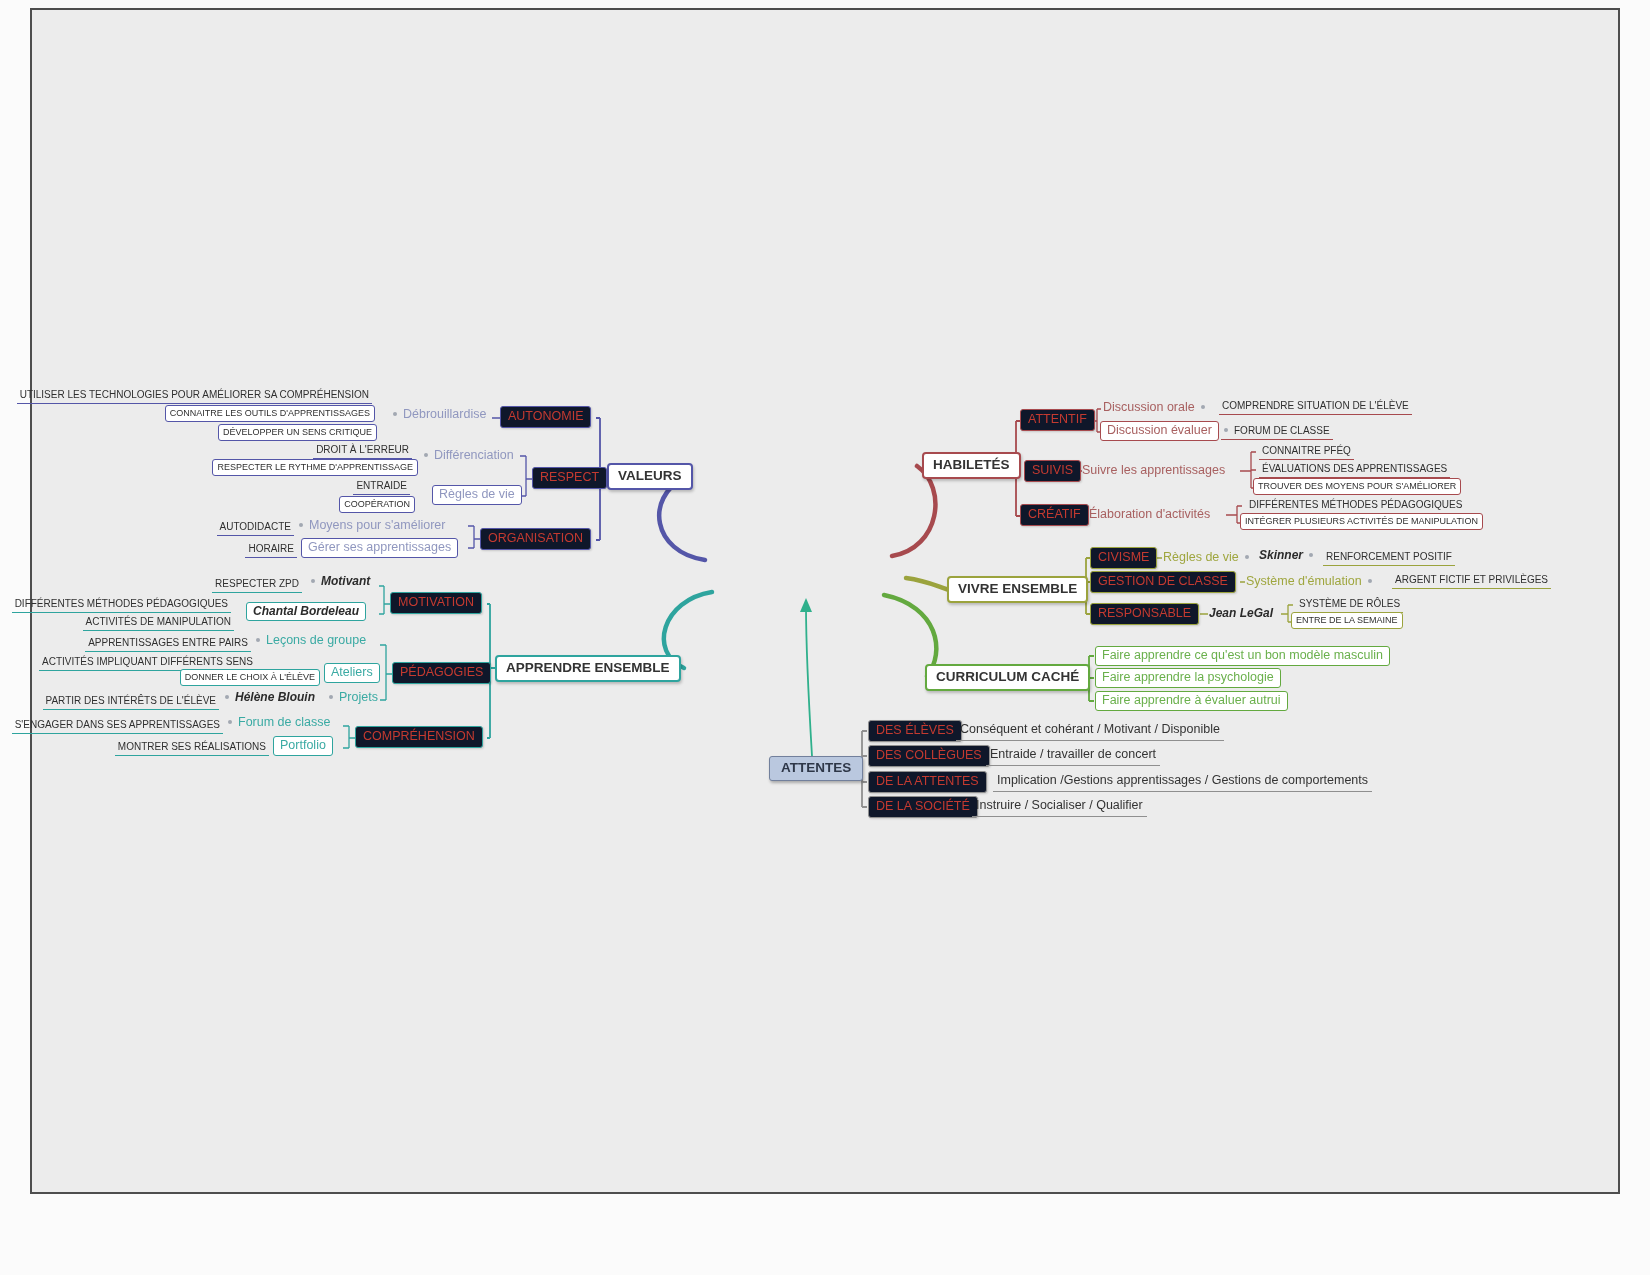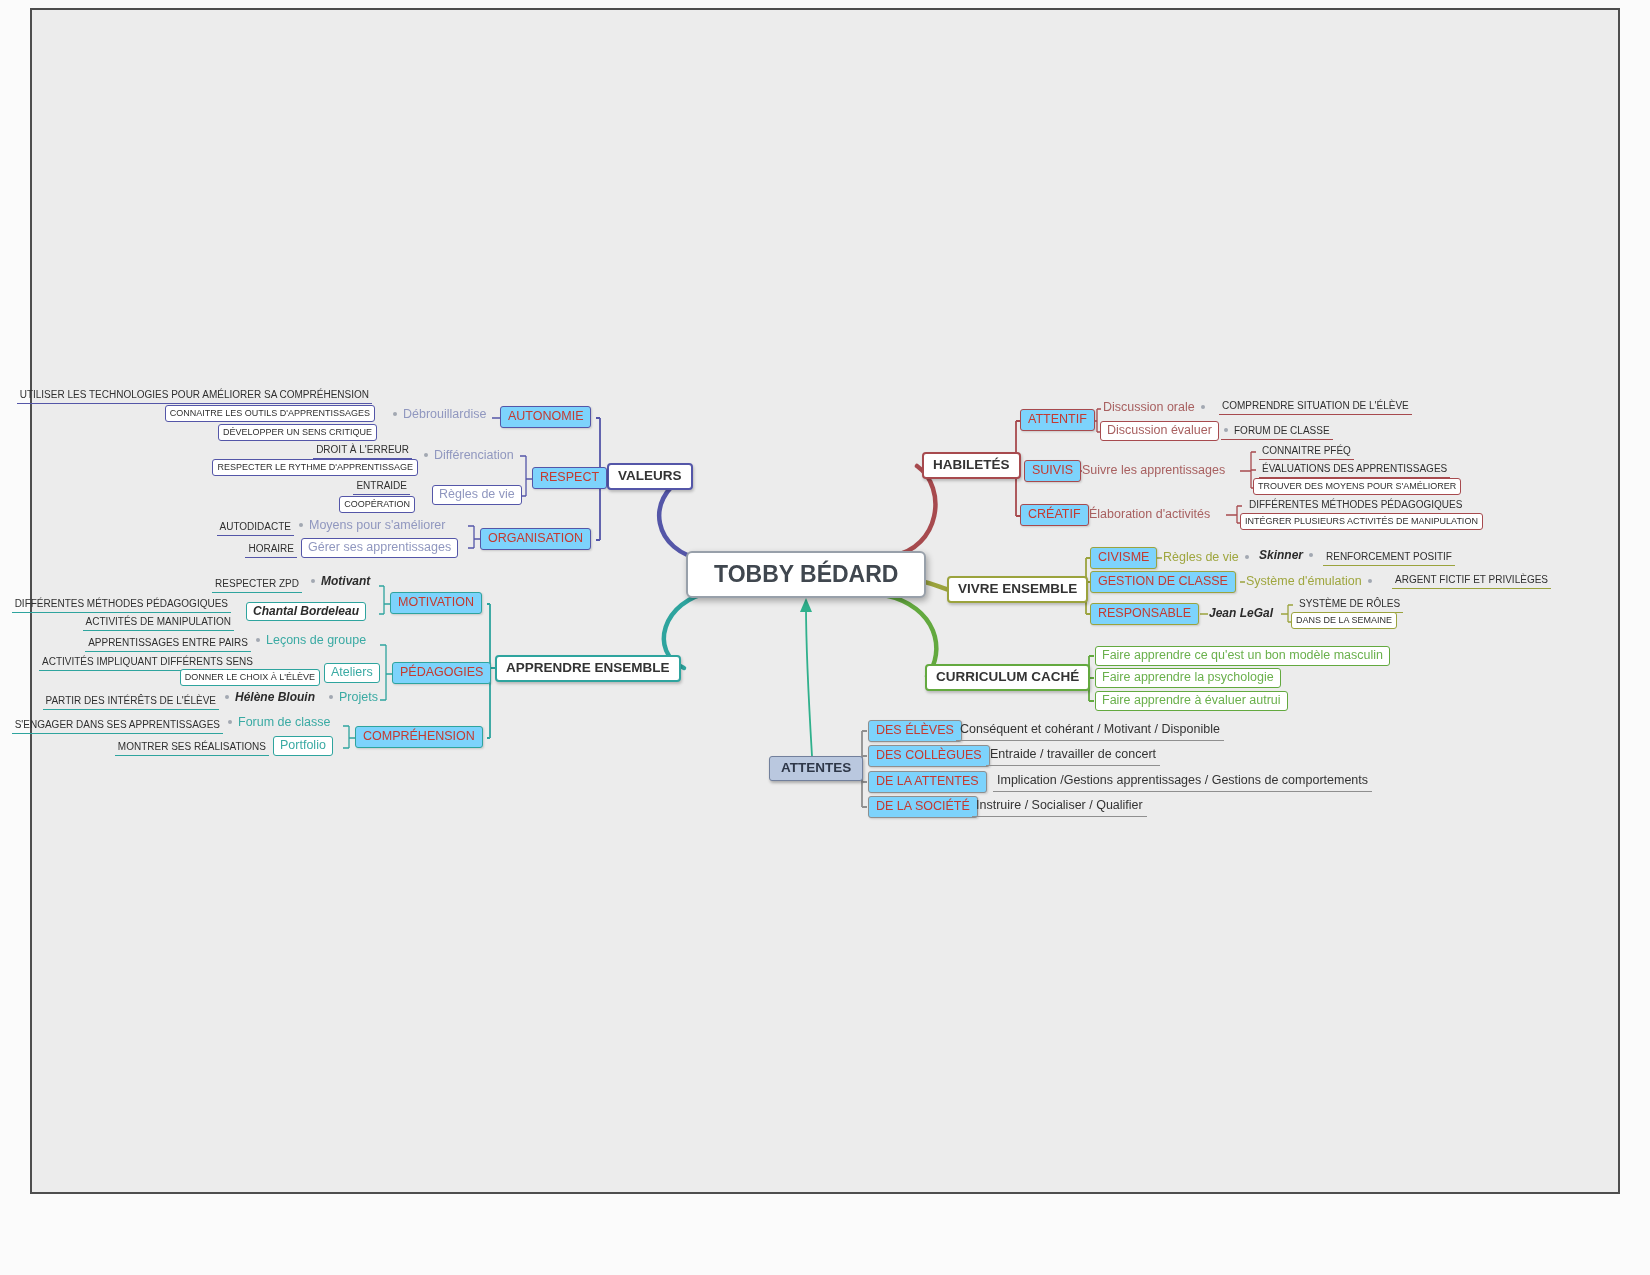--- a/index.html
+++ b/index.html
@@ -12,21 +12,21 @@
   .b-valeurs{--c:var(--valeurs);--lc:var(--valeurs-label);}
   .b-apprendre{--c:var(--apprendre);--lc:var(--apprendre-label);}
   .b-habiletes{--c:var(--habiletes);--lc:var(--habiletes-label);}
   .b-vivre{--c:var(--vivre);--lc:var(--vivre-label);}
   .b-curriculum{--c:var(--curriculum);--lc:var(--curriculum-label);}
   .b-attentes{--c:var(--attentes-line);--lc:#333;}
 
   
   .t-center{font-size:23px;font-weight:bold;color:#40474f;background:#fff;border:2px solid #98a0aa;border-radius:6px;padding:7px 26px;box-shadow:2px 3px 6px rgba(0,0,0,.30);}
   .t-main{font-size:13.5px;font-weight:bold;color:#333;background:#fff;border:2px solid var(--c);border-radius:4px;padding:3px 9px;box-shadow:1px 2px 3px rgba(0,0,0,.22);}
-  .t-sub{font-size:12.5px;color:var(--red);background:#7dd3fc;border:1.4px solid var(--c);border-radius:3px;padding:2px 7px;box-shadow:1px 1px 2px rgba(0,0,0,.15);}
+  .t-sub{font-size:12.5px;color:var(--red);background:#0f172a;border:1.4px solid var(--c);border-radius:3px;padding:2px 7px;box-shadow:1px 1px 2px rgba(0,0,0,.15);}
   .t-label{font-size:12.5px;color:var(--lc);}
   .t-label-box{font-size:12.5px;color:var(--lc);background:#fff;border:1.2px solid var(--c);border-radius:3px;padding:1px 6px;}
   .t-leaf{font-size:10px;color:#2f2f2f;border-bottom:1.4px solid var(--c);padding:0 3px 1px;}
   .t-leaf-box{font-size:9px;color:#2f2f2f;background:#fff;border:1.1px solid var(--c);border-radius:3px;padding:2px 4px;}
   .t-name{font-size:12px;font-weight:bold;font-style:italic;color:#2b2b2b;}
   .t-name-box{font-size:12px;font-weight:bold;font-style:italic;color:#2b2b2b;background:#fff;border:1.2px solid var(--c);border-radius:3px;padding:1px 6px;}
   .t-value{font-size:12.5px;color:#333;border-bottom:1.4px solid var(--attentes-line);padding:0 4px 2px;}
   .t-attentes-main{font-size:13.5px;font-weight:bold;color:#2e3748;background:var(--attentes-fill);border:1.5px solid var(--attentes-border);border-radius:3px;padding:3px 11px;box-shadow:1px 2px 3px rgba(0,0,0,.28);}
 
   
@@ -70,21 +70,20 @@
       <path class="s-apprendre w1" d="M390 604 L384 604 M384 586 L384 614 M384 586 L379 586 M384 614 L379 614 M392 674 L386 674 M386 645 L386 700 M386 645 L380 645 M386 700 L380 700 M355 738 L349 738 M349 726 L349 748 M349 726 L343 726 M349 748 L343 748"></path>
       <path class="s-habiletes w2" d="M1012 465 L1016 465 M1016 421 L1016 516 M1016 421 L1020 421 M1016 472 L1020 472 M1016 516 L1020 516"></path>
       <path class="s-habiletes w1" d="M1092 421 L1097 421 M1097 409 L1097 432 M1097 409 L1101 409 M1097 432 L1101 432 M1076 471 L1082 471 M1240 471 L1251 471 M1251 452 L1251 488 M1251 452 L1256 452 M1251 470 L1256 470 M1251 488 L1256 488 M1084 515 L1089 515 M1226 515 L1237 515 M1237 506 L1237 523 M1237 506 L1242 506 M1237 523 L1242 523"></path>
       <path class="s-vivre w2" d="M1082 589 L1086 589 M1086 558 L1086 614 M1086 558 L1090 558 M1086 582 L1090 582 M1086 614 L1090 614"></path>
       <path class="s-vivre w1" d="M1156 558 L1162 558 M1240 582 L1245 582 M1200 614 L1208 614 M1281 614 L1288 614 M1288 605 L1288 622 M1288 605 L1293 605 M1288 622 L1293 622"></path>
       <path class="s-curriculum w2" d="M1083 677 L1089 677 M1089 656 L1089 701 M1089 656 L1094 656 M1089 678 L1094 678 M1089 701 L1094 701"></path>
       <path class="s-attentes w2" d="M856 770 L862 770 M862 731 L862 807 M862 731 L867 731 M862 756 L867 756 M862 782 L867 782 M862 807 L867 807"></path>
     </g>
   </svg>
 
-<div class="node t-center" style="left: 686px; top: 551px;">TOBBY BÉDARD</div>
     <div class="node t-main b-valeurs" style="left: 607px; top: 463px;">VALEURS</div>
     <div class="node t-sub b-valeurs" style="left: 500px; top: 406px;">AUTONOMIE</div>
     <div class="node t-label b-valeurs dot-pre" style="left: 393px; top: 407px;">Débrouillardise</div>
     <div class="node t-leaf b-valeurs" style="right: 1278px; top: 389px;">UTILISER LES TECHNOLOGIES POUR AMÉLIORER SA COMPRÉHENSION</div>
     <div class="node t-leaf-box b-valeurs" style="right: 1275px; top: 405px;">CONNAITRE LES OUTILS D'APPRENTISSAGES</div>
     <div class="node t-leaf-box b-valeurs" style="right: 1273px; top: 424px;">DÉVELOPPER UN SENS CRITIQUE</div>
     <div class="node t-sub b-valeurs" style="left: 532px; top: 467px;">RESPECT</div>
     <div class="node t-label b-valeurs dot-pre" style="left: 424px; top: 448px;">Différenciation</div>
     <div class="node t-leaf b-valeurs" style="right: 1238px; top: 444px;">DROIT À L'ERREUR</div>
     <div class="node t-leaf-box b-valeurs" style="right: 1232px; top: 459px;">RESPECTER LE RYTHME D'APPRENTISSAGE</div>
@@ -136,21 +135,21 @@
     <div class="node t-sub b-vivre" style="left: 1090px; top: 547px;">CIVISME</div>
     <div class="node t-label b-vivre dot-post" style="left: 1163px; top: 550px;">Règles de vie</div>
     <div class="node t-name b-vivre dot-post" style="left: 1259px; top: 548px;">Skinner</div>
     <div class="node t-leaf b-vivre" style="left: 1323px; top: 551px;">RENFORCEMENT POSITIF</div>
     <div class="node t-sub b-vivre" style="left: 1090px; top: 571px;">GESTION DE CLASSE</div>
     <div class="node t-label b-vivre dot-post" style="left: 1246px; top: 574px;">Système d'émulation</div>
     <div class="node t-leaf b-vivre" style="left: 1392px; top: 574px;">ARGENT FICTIF ET PRIVILÈGES</div>
     <div class="node t-sub b-vivre" style="left: 1090px; top: 603px;">RESPONSABLE</div>
     <div class="node t-name b-vivre" style="left: 1209px; top: 606px;">Jean LeGal</div>
     <div class="node t-leaf b-vivre" style="left: 1296px; top: 598px;">SYSTÈME DE RÔLES</div>
-    <div class="node t-leaf-box b-vivre" style="left: 1291px; top: 612px;">DANS DE LA SEMAINE</div>
+    <div class="node t-leaf-box b-vivre" style="left: 1291px; top: 612px;">ENTRE DE LA SEMAINE</div>
     <div class="node t-main b-curriculum" style="left: 925px; top: 664px;">CURRICULUM CACHÉ</div>
     <div class="node t-label-box b-curriculum" style="left: 1095px; top: 646px;">Faire apprendre ce qu'est un bon modèle masculin</div>
     <div class="node t-label-box b-curriculum" style="left: 1095px; top: 668px;">Faire apprendre la psychologie</div>
     <div class="node t-label-box b-curriculum" style="left: 1095px; top: 691px;">Faire apprendre à évaluer autrui</div>
     <div class="node t-attentes-main b-attentes" style="left: 769px; top: 756px;">ATTENTES</div>
     <div class="node t-sub b-attentes" style="left: 868px; top: 720px;">DES ÉLÈVES</div>
     <div class="node t-value b-attentes" style="left: 956px; top: 722px;">Conséquent et cohérant / Motivant / Disponible</div>
     <div class="node t-sub b-attentes" style="left: 868px; top: 745px;">DES COLLÈGUES</div>
     <div class="node t-value b-attentes" style="left: 986px; top: 747px;">Entraide / travailler de concert</div>
     <div class="node t-sub b-attentes" style="left: 868px; top: 771px;">DE LA ATTENTES</div>

